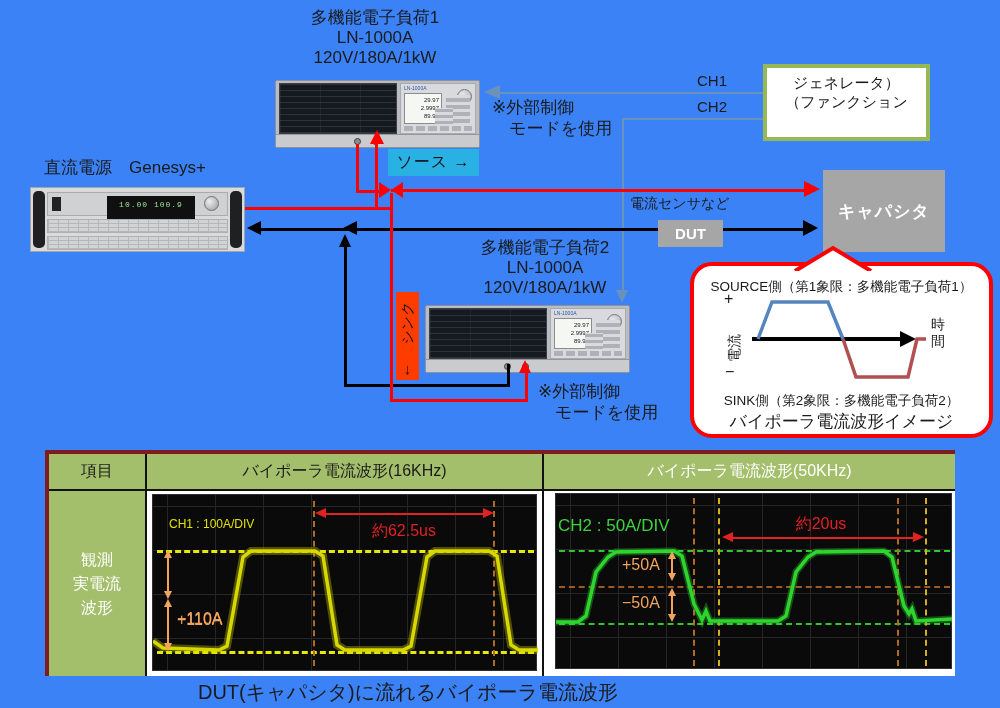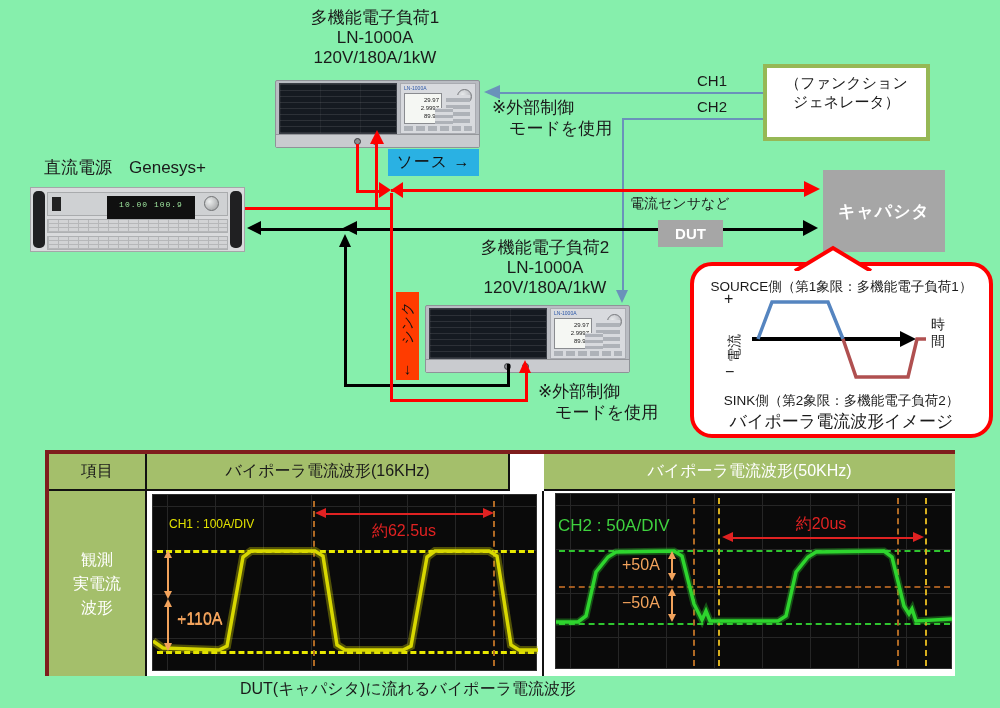--- a/index.html
+++ b/index.html
@@ -1,17 +1,17 @@
 <!DOCTYPE html>
 <html><head>
 <meta charset="utf-8">
 <style>
   html,body{margin:0;padding:0;background:#fff;}
   *{box-sizing:border-box;}
-  .stage{position:relative;width:1000px;height:708px;background:#86efac;overflow:hidden;
+  .stage{position:relative;width:1000px;height:708px;background:#3b82f6;overflow:hidden;
          font-family:"Liberation Sans","DejaVu Sans",sans-serif;color:#1a1a1a;}
   .abs{position:absolute;}
   .ctr{text-align:center;}
   .tri{position:absolute;width:0;height:0;border:solid transparent;}
   
   .red-w{position:absolute;background:#fe0000;}
   .blk-w{position:absolute;background:#000;}
   .blu-w{position:absolute;background:#6a92ba;}
   
   .load-device{position:absolute;width:205px;height:68px;background:#b9bcc2;border:1px solid #8f9298;border-radius:2px;}
@@ -149,22 +149,22 @@
   <div class="blu-w" style="left:500px;top:92px;width:263px;height:2px;"></div>
   <div class="tri" style="left:484px;top:85px;border-width:7.5px 16px 7.5px 0;border-right-color:#6a92ba;"></div>
   <div class="blu-w" style="left:623px;top:118px;width:140px;height:2px;"></div>
   <div class="blu-w" style="left:622px;top:118px;width:2px;height:174px;"></div>
   <div class="tri" style="left:616px;top:290px;border-width:13px 6.5px 0 6.5px;border-top-color:#6a92ba;"></div>
 
   <div class="abs" style="left:697px;top:72px;font-size:15px;">CH1</div>
   <div class="abs" style="left:697px;top:98px;font-size:15px;">CH2</div>
 
   <div class="fg-box">
+    <div>ジェネレータ）</div>
     <div>（ファンクション</div>
-    <div>ジェネレータ）</div>
   </div>
 
   <div class="abs" style="left:492px;top:97px;font-size:17px;line-height:21px;">
     <div>※外部制御</div>
     <div style="padding-left:17px;">モードを使用</div>
   </div>
   <div class="abs" style="left:538px;top:381px;font-size:17px;line-height:21px;">
     <div>※外部制御</div>
     <div style="padding-left:17px;">モードを使用</div>
   </div>
@@ -221,21 +221,21 @@
     </div>
     <div class="abs ctr" style="left:0;width:100%;top:126px;font-size:13.5px;">SINK側（第2象限：多機能電子負荷2）</div>
     <div class="abs ctr" style="left:0;width:100%;top:144px;font-size:17px;">バイポーラ電流波形イメージ</div>
   </div>
   <svg class="abs" style="left:793px;top:244px;" width="80" height="27">
     <polyline points="2,27 40,4 78,27" fill="#ffffff" stroke="#fe0000" stroke-width="4"></polyline>
   </svg>
 
   <div class="tbl">
     <div class="cell green hdr" style="left:0;top:0;width:98px;height:37px;border-right:2px solid #111;border-bottom:2px solid #111;">項目</div>
-    <div class="cell green hdr" style="left:98px;top:0;width:363px;height:37px;border-right:2px solid #111;border-bottom:2px solid #111;">バイポーラ電流波形(16KHz)</div>
+    <div class="cell green hdr" style="left:98px;top:0;width:397px;height:37px;border-right:2px solid #111;border-bottom:2px solid #111;">バイポーラ電流波形(16KHz)</div>
     <div class="cell green hdr" style="left:495px;top:0;width:411px;height:37px;border-bottom:2px solid #111;color:#fff;">バイポーラ電流波形(50KHz)</div>
 
     <div class="cell green" style="left:0;top:37px;width:98px;height:185px;border-right:2px solid #111;color:#fff;font-size:16px;line-height:24px;display:flex;flex-direction:column;align-items:center;justify-content:center;">
       <div>観測</div>
       <div>実電流</div>
       <div>波形</div>
     </div>
 
     <div class="cell" style="left:98px;top:37px;width:397px;height:185px;border-right:2px solid #111;background:#fff;">
       <div class="scope" style="left:5px;top:3px;width:385px;height:177px;">
@@ -286,15 +286,15 @@
         <div class="tri" style="left:112px;top:79px;border-width:8px 4.5px 0 4.5px;border-top-color:#f2a35c;"></div>
         <div class="tri" style="left:112px;top:94px;border-width:0 4.5px 8px 4.5px;border-bottom-color:#f2a35c;"></div>
         <div class="oarrow" style="left:115px;top:101px;width:2px;height:20px;"></div>
         <div class="tri" style="left:112px;top:120px;border-width:8px 4.5px 0 4.5px;border-top-color:#f2a35c;"></div>
         <div class="olabel" style="left:66px;top:62px;">+50A</div>
         <div class="olabel" style="left:66px;top:100px;">−50A</div>
       </div>
     </div>
   </div>
 
-  <div class="abs ctr" style="left:0;top:679px;width:816px;font-size:16px;">DUT(キャパシタ)に流れるバイポーラ電流波形</div>
+  <div class="abs ctr" style="left:0;top:679px;width:816px;font-size:20px;">DUT(キャパシタ)に流れるバイポーラ電流波形</div>
 
 </div>
 
 </body></html>

